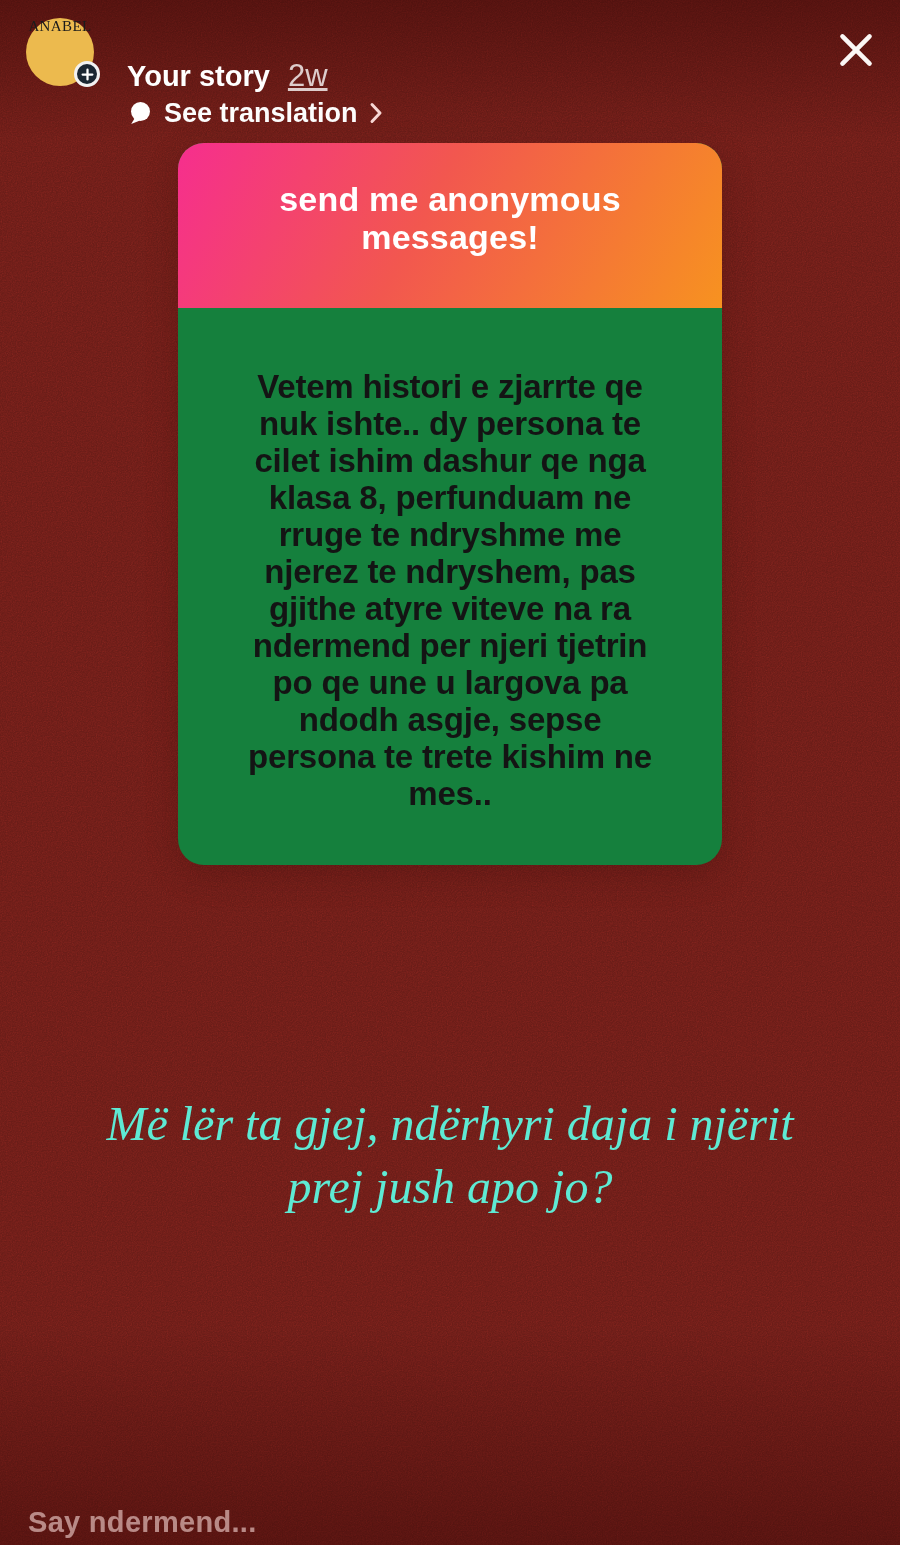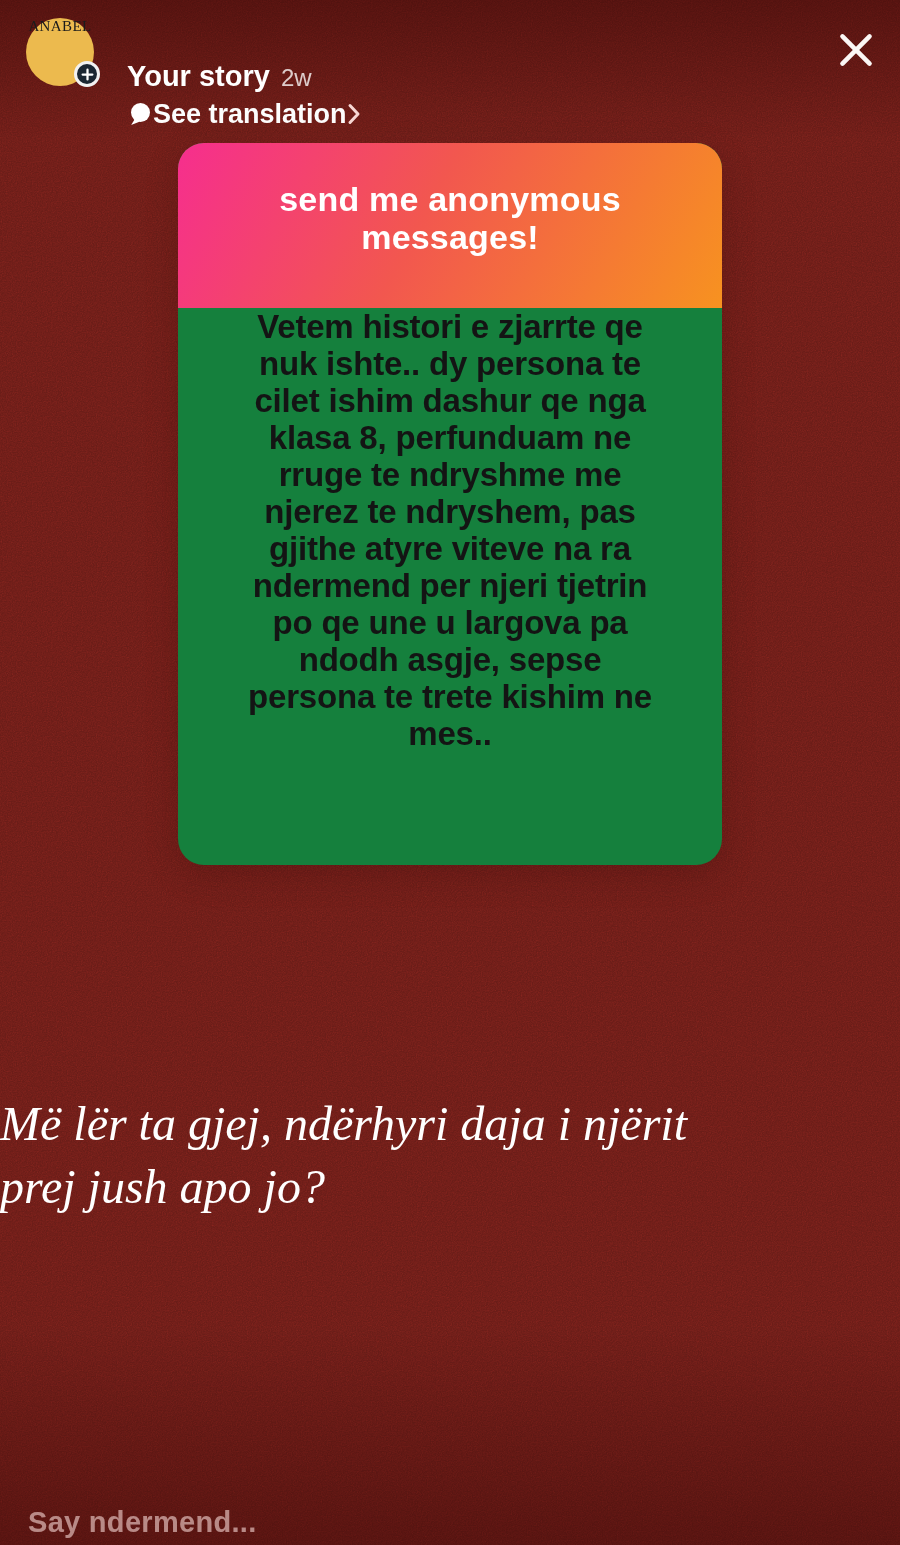--- a/index.html
+++ b/index.html
@@ -37,23 +37,23 @@
   .add-badge {
     position: absolute; right: -6px; bottom: -1px;
     width: 26px; height: 26px; border-radius: 50%;
     background: #1b2732; border: 3px solid #f2f2f2;
     box-sizing: border-box;
     display: flex; align-items: center; justify-content: center;
   }
   .header-meta { position: absolute; left: 127px; top: 16px; }
   .title-row { display: flex; align-items: baseline; line-height: 35px; }
   .title { font-size: 29px; font-weight: bold; color: #ffffff; margin-top: 43px; }
-  .timestamp { font-size: 24px; font-weight: 400; color: rgba(255,255,255,0.78); margin-left: 11px; }
+  .timestamp { font-size: 31px; font-weight: 400; color: rgba(255,255,255,0.78); margin-left: 18px; text-decoration: underline; }
   .translate-row {
-    display: flex; align-items: center; 
+    display: flex; align-items: center; gap: 11px;
     margin-top: 3px; line-height: 32px; cursor: pointer;
   }
   .translate-row .label { font-size: 27px; font-weight: bold; color: #fdfdfd; }
   .close {
     position: absolute; right: 16px; top: 22px;
     width: 56px; height: 56px;
     background: none; border: none; padding: 0; cursor: pointer;
     display: flex; align-items: center; justify-content: center;
   }
 
@@ -72,33 +72,34 @@
     padding-top: 37px;
   }
   .card-head-text {
     font-size: 34px; line-height: 38px; font-weight: bold;
     color: #ffffff; text-align: center; white-space: pre-line;
     letter-spacing: 0.2px;
   }
   .card-body {
     height: 557px; box-sizing: border-box;
     display: flex; justify-content: center;
+    padding-top: 60px;
   }
   .card-body-text {
     font-size: 33px; line-height: 37px; font-weight: bold;
     color: #141414; text-align: center; white-space: pre-line;
     letter-spacing: -0.2px;
   }
 
   
   .caption {
     position: absolute; left: 0; right: 0; top: 1092px;
     font-family: "Liberation Serif", serif; font-style: italic;
     font-size: 48px; line-height: 63px;
-    color: #ffffff; text-align: left; white-space: pre-line;
+    color: #5eead4; text-align: center; white-space: pre-line;
   }
   .composer { position: absolute; left: 28px; top: 1506px; }
   .composer .placeholder {
     font-size: 29px; font-weight: 600; letter-spacing: 0.3px;
     color: rgba(246,216,214,0.60); cursor: text;
   }
 </style>
 </head>
 <body>
 

